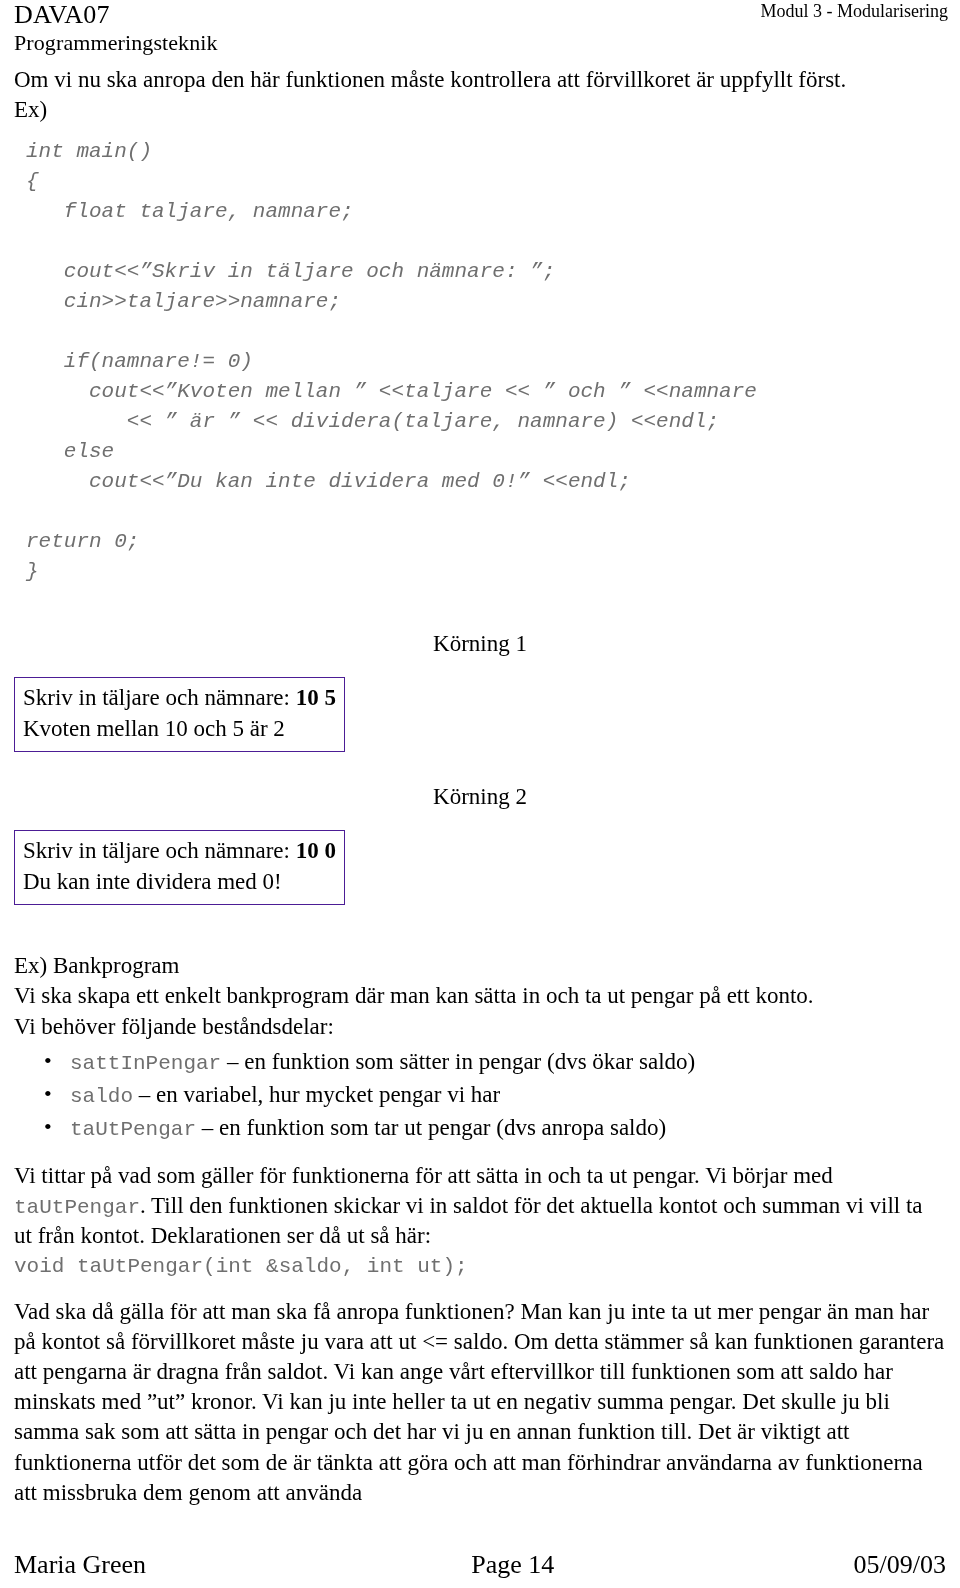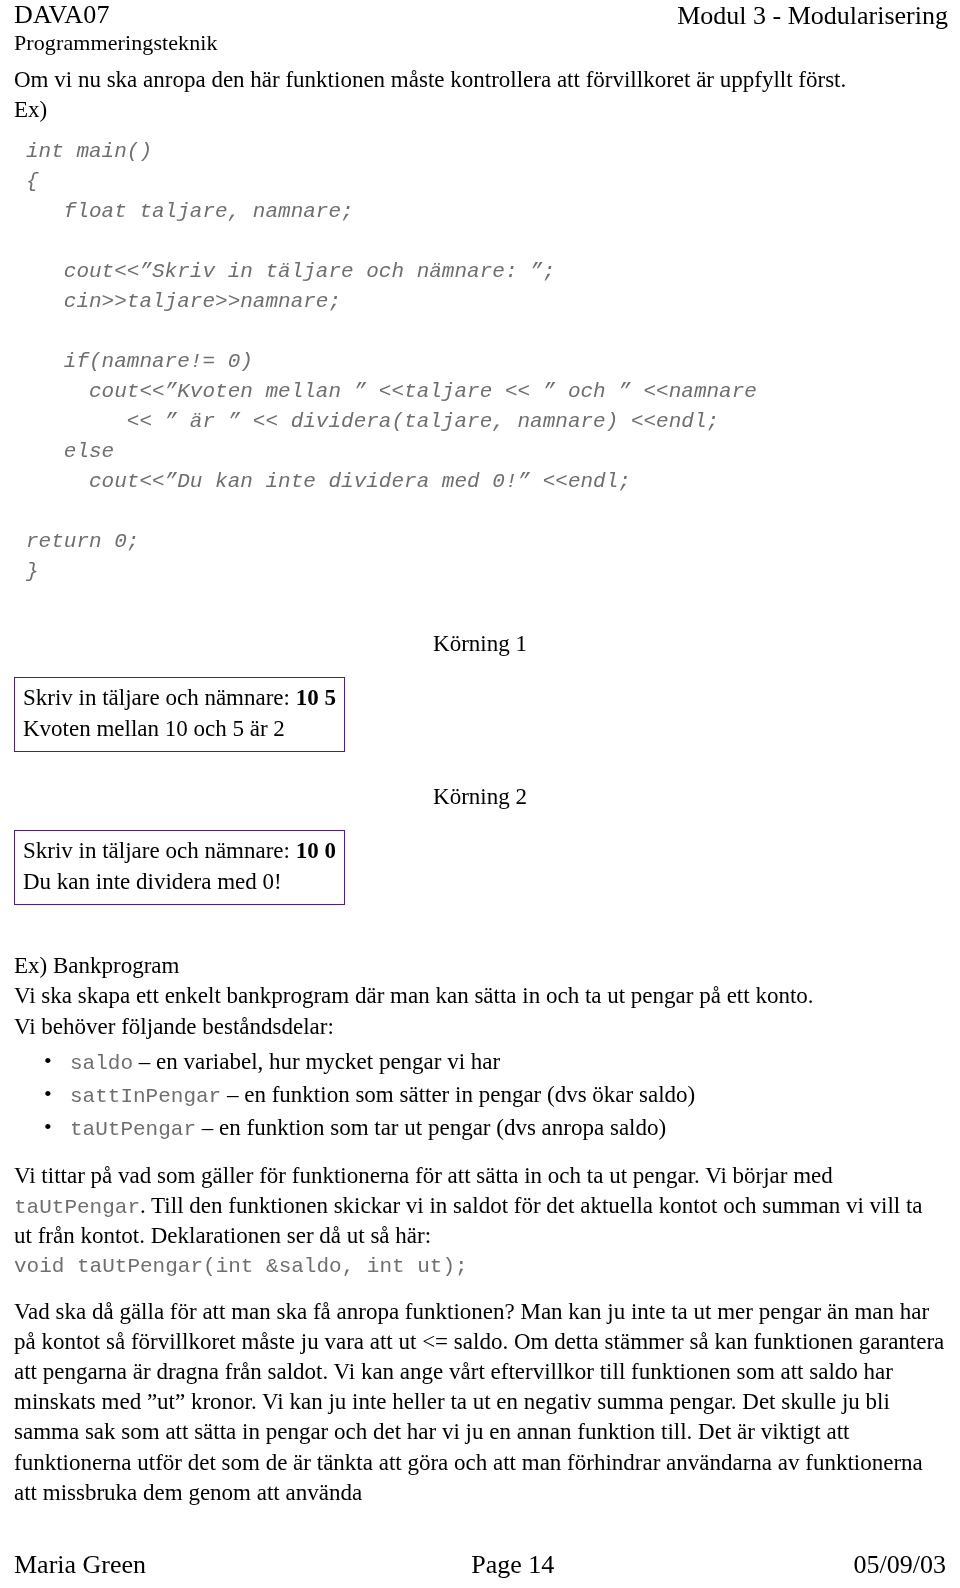--- a/index.html
+++ b/index.html
@@ -42,21 +42,21 @@
     letter-spacing: 0.2px;
   }
   .hdr-subject {
     font-size: 22px;
     letter-spacing: 0.1px;
   }
   .hdr-right {
     position: absolute;
     right: 12px;
     top: 1px;
-    font-size: 26px;
+    font-size: 18px;
   }
 
   
   .content {
     padding: 0 14px;
     box-sizing: border-box;
   }
   p.para {
     margin: 0;
     font-size: 23px;
@@ -208,22 +208,22 @@
 
     <div class="gap-lg"></div>
     <div class="gap-md"></div>
 
     
     <p class="para">Ex) Bankprogram</p>
     <p class="para">Vi ska skapa ett enkelt bankprogram där man kan sätta in och ta ut pengar på ett konto.</p>
     <p class="para">Vi behöver följande beståndsdelar:</p>
 
     <ul class="bullets">
+      <li><span class="mono-inline">sattInPengar</span><span> – en funktion som sätter in pengar (dvs ökar saldo)</span></li>
       <li><span class="mono-inline">saldo</span><span> – en variabel, hur mycket pengar vi har</span></li>
-      <li><span class="mono-inline">sattInPengar</span><span> – en funktion som sätter in pengar (dvs ökar saldo)</span></li>
       <li><span class="mono-inline">taUtPengar</span><span> – en funktion som tar ut pengar (dvs anropa saldo)</span></li>
     </ul>
 
     <div class="gap-md"></div>
 
     <p class="para"><span>Vi tittar på vad som gäller för funktionerna för att sätta in och ta ut pengar. Vi börjar med </span><span class="mono-inline">taUtPengar</span><span>. Till den funktionen skickar vi in saldot för det aktuella kontot och summan vi vill ta ut från kontot. Deklarationen ser då ut så här:</span></p>
 
     <p class="mono-line">void taUtPengar(int &amp;saldo, int ut);</p>
 
     <div class="gap-md"></div>

